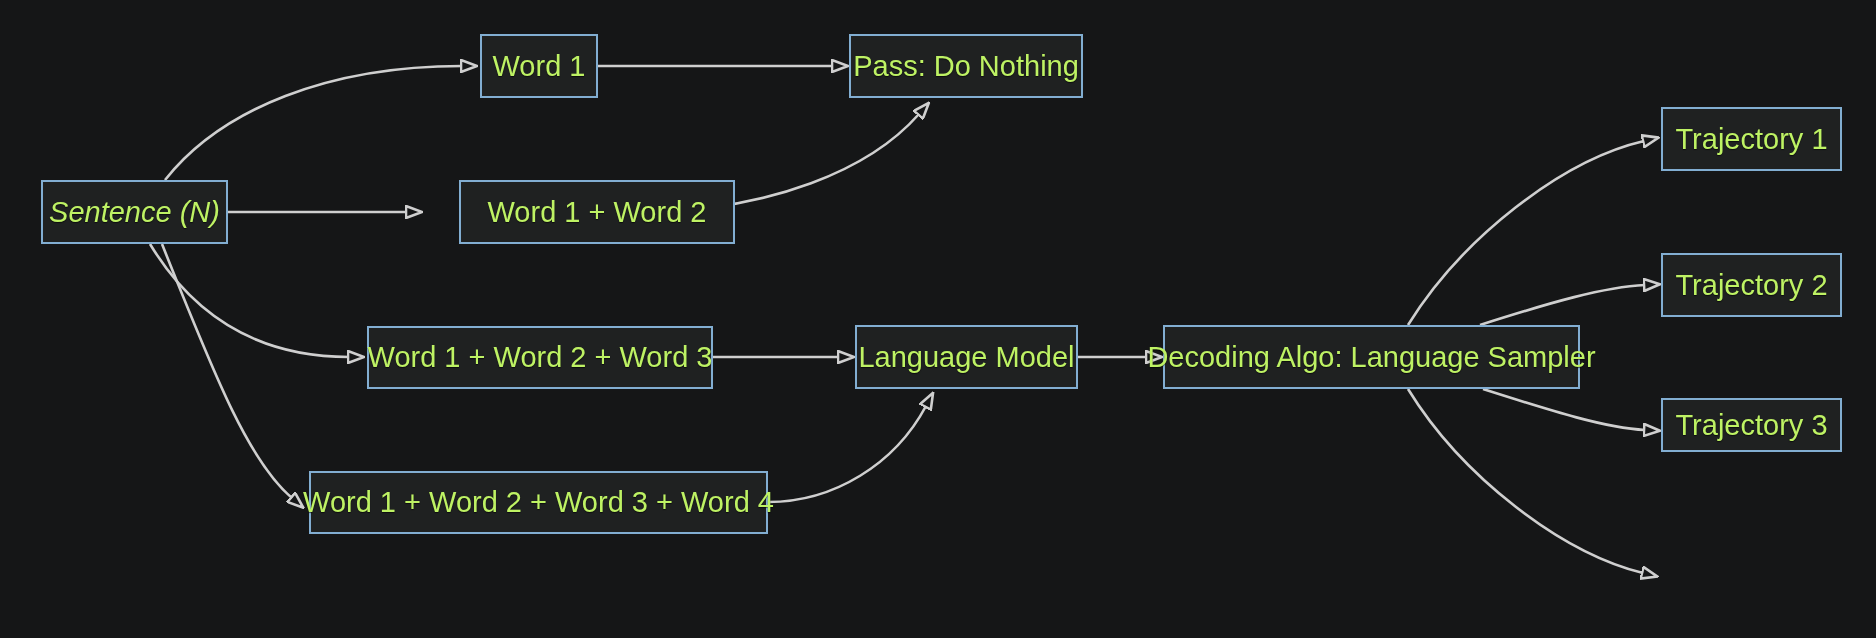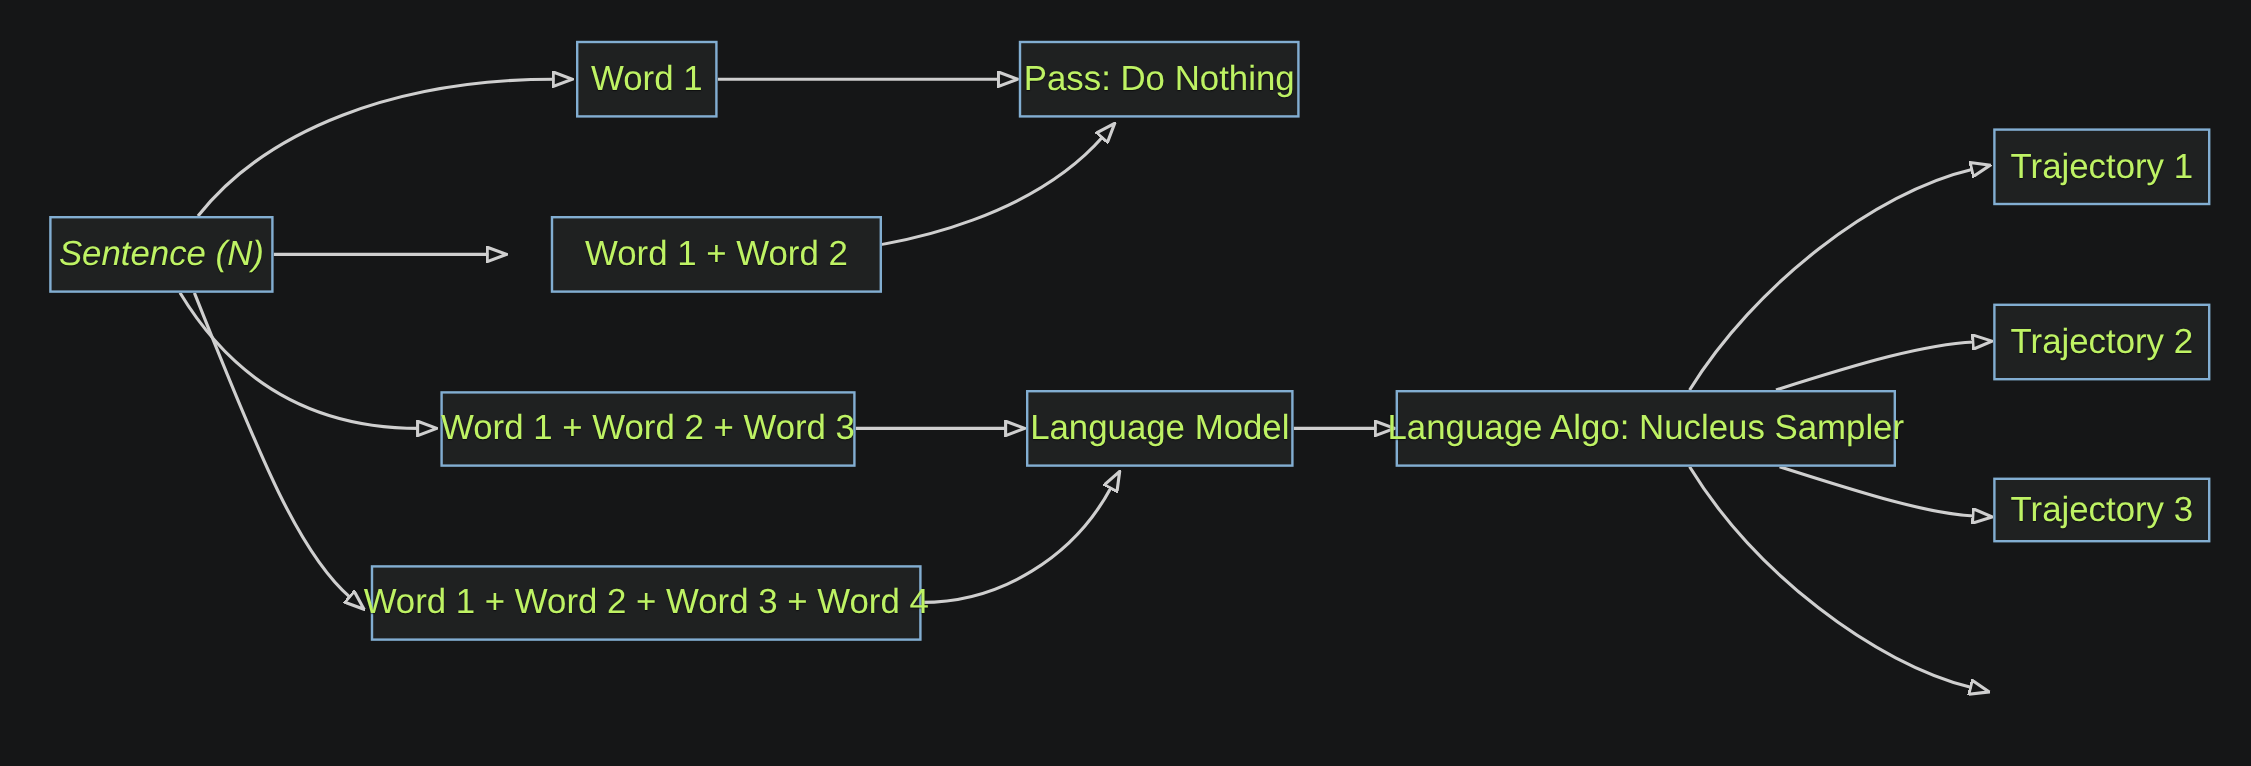--- a/index.html
+++ b/index.html
@@ -92,21 +92,21 @@
   <div class="node n-word1234">
     <span>Word 1 + Word 2 + Word 3 + Word 4</span>
   </div>
   <div class="node n-pass">
     <span>Pass: Do Nothing</span>
   </div>
   <div class="node n-lm">
     <span>Language Model</span>
   </div>
   <div class="node n-decoder">
-    <span>Language Algo: Nucleus Sampler</span>
+    <span>Decoding Algo: Language Sampler</span>
   </div>
   <div class="node n-t1">
     <span>Trajectory 1</span>
   </div>
   <div class="node n-t2">
     <span>Trajectory 2</span>
   </div>
   <div class="node n-t3">
     <span>Trajectory 3</span>
   </div>

